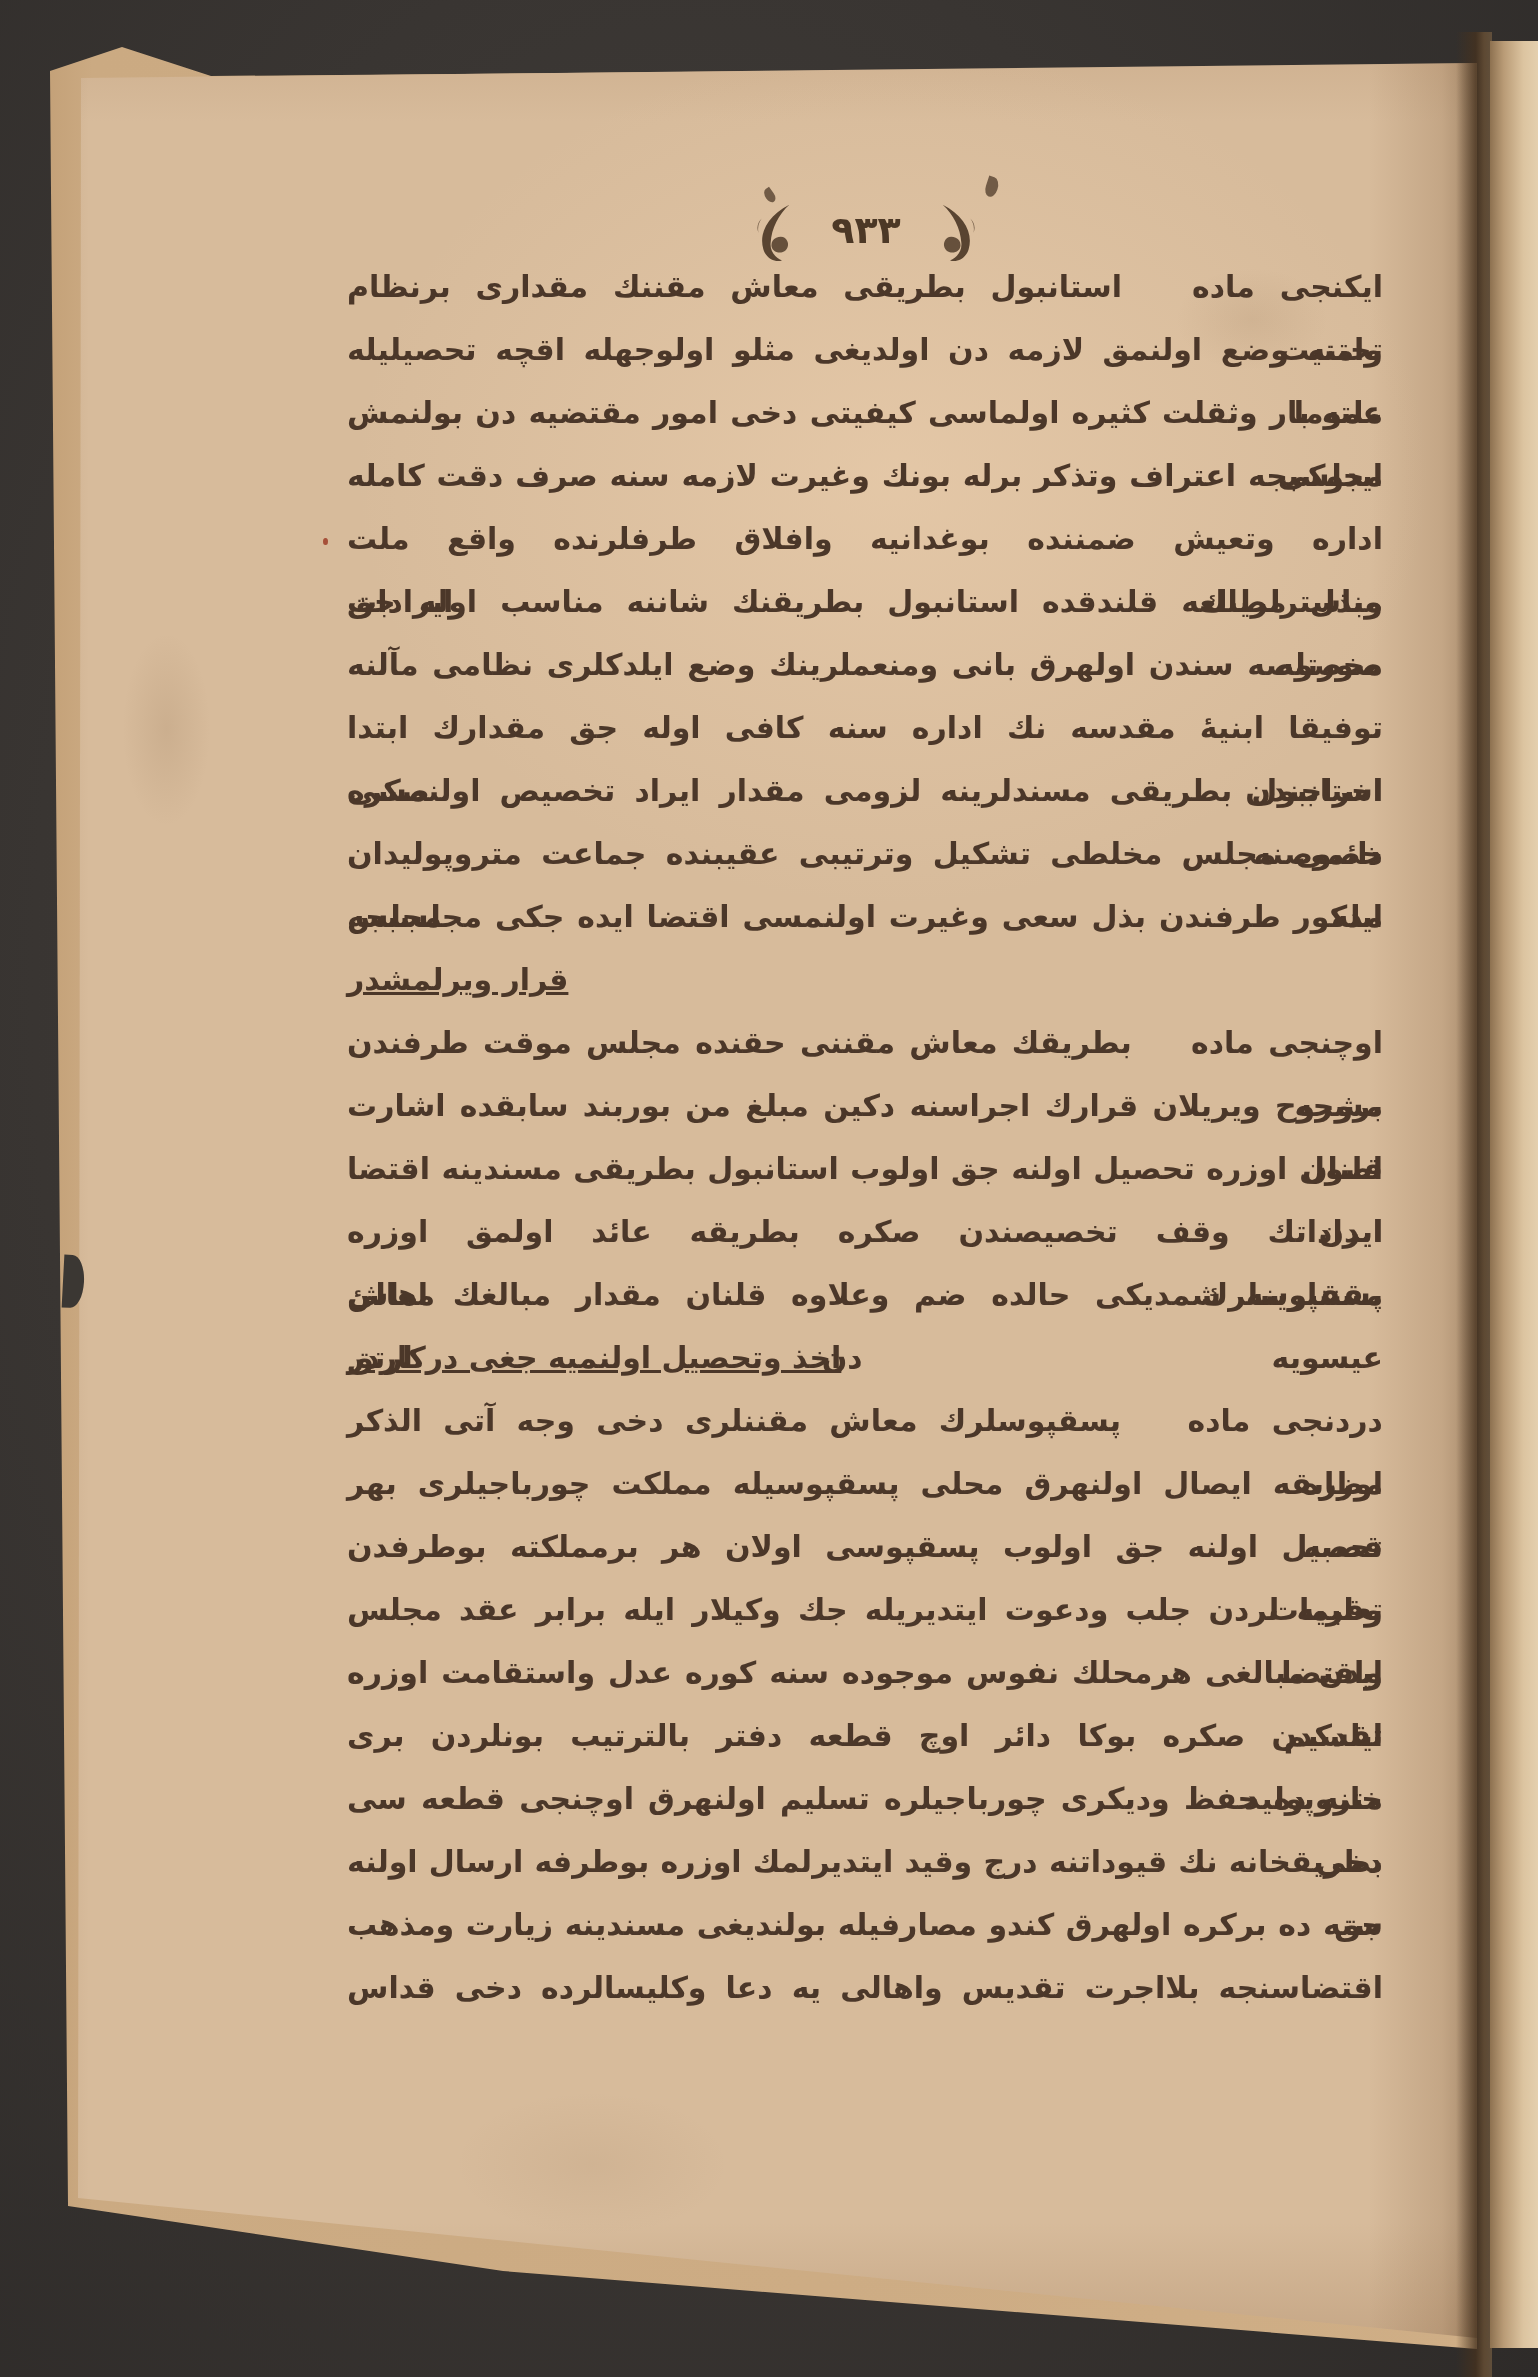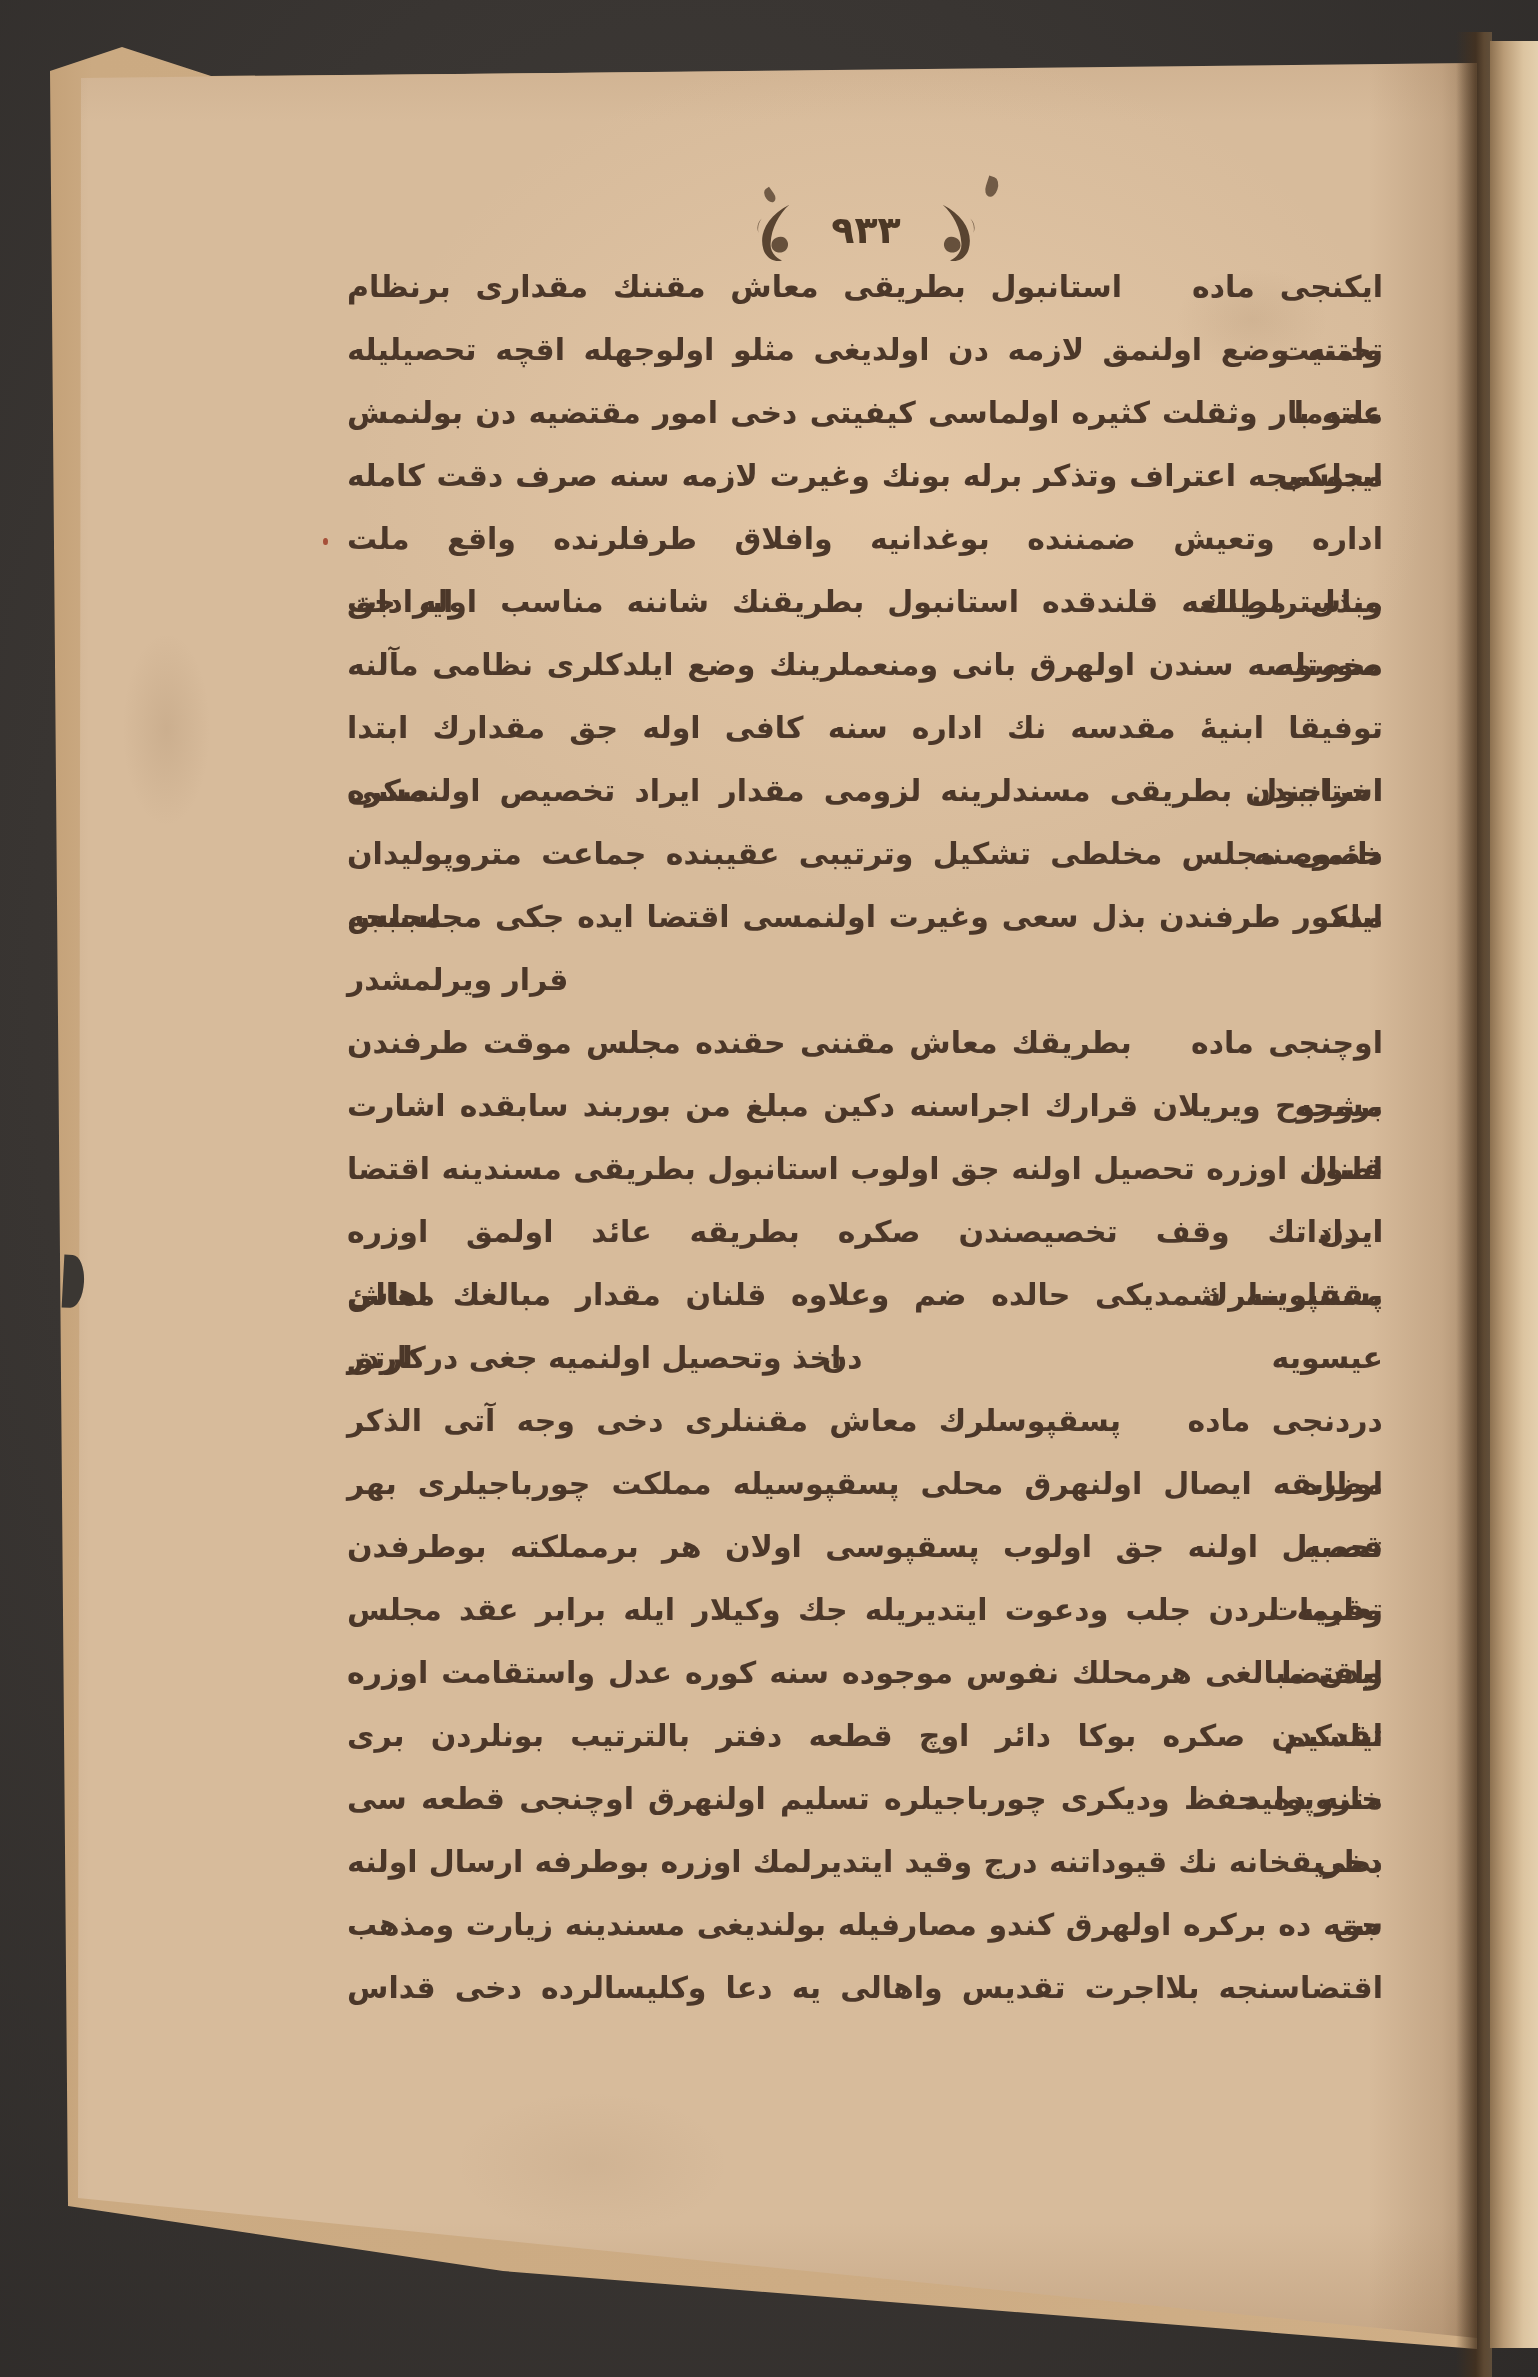--- a/index.html
+++ b/index.html
@@ -37,21 +37,21 @@
   .page-num{font-size:38px;font-weight:bold;letter-spacing:5.7px;color:#4c3826;transform:translateY(-3.2px);}
   .fleuron{width:47px;height:62px;fill:#4e3a28;opacity:.92;}
   .fleuron.mir{transform:scaleX(-1);}
   .tick{position:absolute;background:#4e3a28;opacity:.75;}
   .tick1{left:765px;top:188px;width:9px;height:14.6px;border-radius:70% 0 60% 60%;transform:rotate(-35deg);}
   .tick2{left:986px;top:177px;width:12px;height:19.5px;border-radius:0 70% 60% 60%;transform:rotate(18deg);}
   
   .text-block{position:absolute;left:347px;top:255px;width:1036px;direction:rtl;
     font-size:30px;font-weight:bold;color:#4b3729;}
   .line{height:63px;line-height:63px;text-align:justify;text-align-last:justify;}
-  .line.end{text-align-last:left;}
+  .line.end{text-align-last:left;text-decoration:underline;}
   .madde:not(:empty){padding-left:45px;}
 </style>
 </head>
 <body>
 
 <div class="scene">
   <div class="under-page"></div>
   <div class="page"></div>
   <div class="stain stain1"></div>
   <div class="stain stain2"></div>

